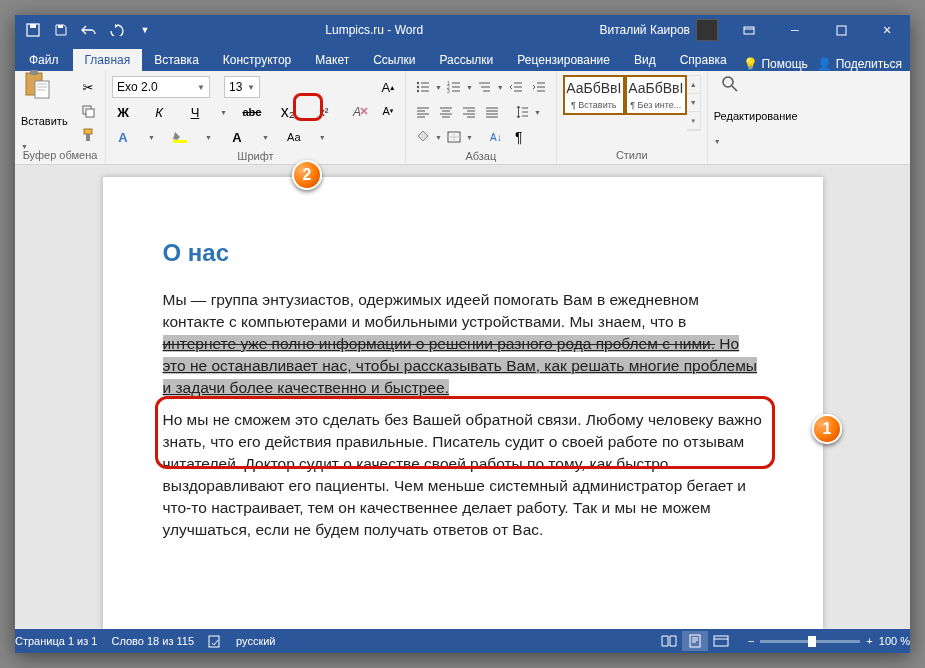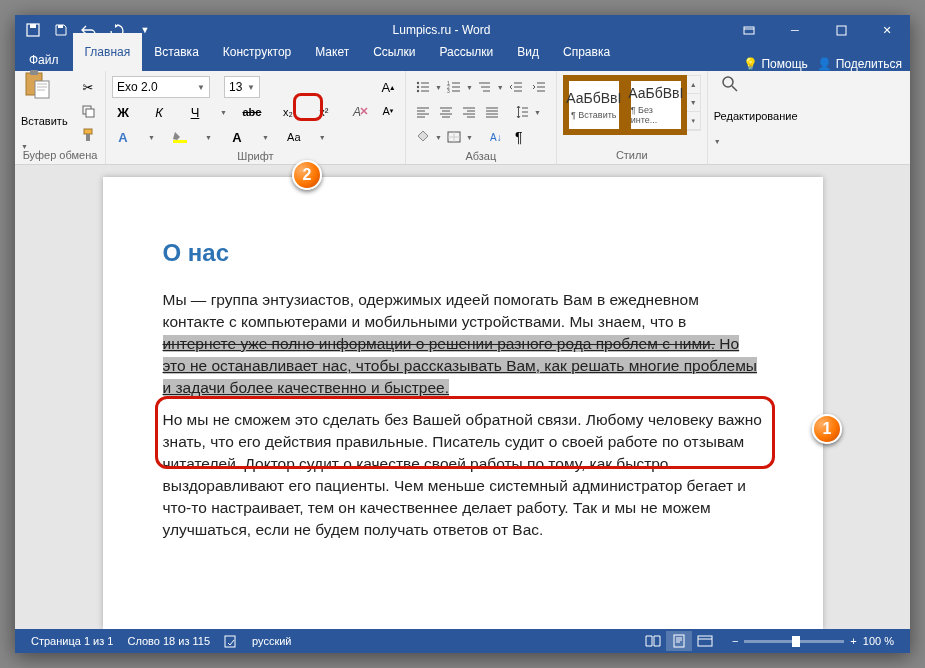--- a/index.html
+++ b/index.html
@@ -7,21 +7,21 @@
 .window { position:absolute; left:15px; top:15px; width:895px; height:638px; background:#fff; box-shadow:0 4px 20px rgba(0,0,0,0.5); display:flex; flex-direction:column; }
 .titlebar { height:30px; background:#2b579a; color:#fff; display:flex; align-items:center; font-size:12px; }
 .titlebar-left { display:flex; align-items:center; gap:4px; padding-left:6px; }
 .qat-btn { width:24px; height:24px; display:flex; align-items:center; justify-content:center; color:#fff; cursor:pointer; }
 .titlebar-center { flex:1; text-align:center; font-size:12px; }
 .titlebar-user { display:flex; align-items:center; gap:6px; padding:0 8px; font-size:12px; }
 .avatar { width:22px; height:22px; background:#333; border:1px solid #555; }
 .win-controls { display:flex; }
 .win-btn { width:46px; height:30px; display:flex; align-items:center; justify-content:center; color:#fff; cursor:pointer; font-size:11px; }
 .ribbon-tabs { height:26px; background:#2b579a; display:flex; align-items:flex-end; color:#fff; font-size:12px; }
-.tab { padding:12px 12px; cursor:pointer; }
+.tab { padding:4px 12px; cursor:pointer; }
 .tab.active { background:#f3f3f3; color:#2b579a; }
 .tab.file { padding:4px 14px; }
 .ribbon-right { margin-left:auto; display:flex; align-items:center; padding-right:8px; gap:10px; }
 .ribbon-right span { display:flex; align-items:center; gap:3px; }
 .ribbon { height:94px; background:#f3f3f3; border-bottom:1px solid #d4d4d4; display:flex; position:relative; }
 .group { border-right:1px solid #e1e1e1; padding:2px 6px 0; display:flex; flex-direction:column; }
 .group-body { flex:1; display:flex; align-items:flex-start; gap:2px; }
 .group-label { font-size:11px; color:#666; text-align:center; padding:2px 0 3px; position:relative; }
 .big-btn { display:flex; flex-direction:column; align-items:flex-start; justify-content:center; width:54px; height:72px; cursor:pointer; font-size:11px; gap:16px; }
 .big-btn .ico { width:32px; height:32px; display:flex; align-items:center; justify-content:center; }
@@ -32,35 +32,35 @@
 .combo.size { width:36px; }
 .combo .dd { margin-left:auto; font-size:8px; color:#666; }
 .sm-btn { width:22px; height:22px; display:flex; align-items:center; justify-content:center; cursor:pointer; font-size:13px; border:1px solid transparent; }
 .sm-btn.bold { font-weight:bold; }
 .sm-btn.italic { font-style:italic; }
 .sm-btn.under { text-decoration:underline; }
 .sm-btn.strike { text-decoration:line-through; font-size:11px;font-weight:bold; }
 .para-rows { display:flex; flex-direction:column; gap:3px; padding-top:3px; }
 .para-row { display:flex; align-items:center; gap:1px; }
 .styles-body { display:flex; align-items:flex-start; padding-top:2px; gap:0; }
-.style-tile { width:62px; height:60px; border:6px solid #a16207; background:#fff; display:flex; flex-direction:column; align-items:center; justify-content:center; cursor:pointer; font-size:9px; color:#555; }
+.style-tile { width:62px; height:40px; border:2px solid #a16207; background:#fff; display:flex; flex-direction:column; align-items:center; justify-content:center; cursor:pointer; font-size:9px; color:#555; }
 .style-tile .prev { font-size:14px; color:#333; margin-bottom:4px; }
 .style-tile .prev.heading { color:#2e74b5; font-size:18px; font-weight:bold; }
 .style-scroll { width:14px; height:56px; border:1px solid #e1e1e1; border-left:none; display:flex; flex-direction:column; }
 .style-scroll div { flex:1; display:flex; align-items:center; justify-content:center; font-size:7px; color:#666; border-bottom:1px solid #e1e1e1; cursor:pointer; }
 .clear-fmt-highlight { position:absolute; border:3px solid #d11507; border-radius:8px; pointer-events:none; }
 .doc-area { flex:1; background:#e6e6e6; overflow:hidden; display:flex; justify-content:center; padding-top:12px; position:relative; }
 .page { width:720px; background:#fff; box-shadow:0 0 6px rgba(0,0,0,0.25); padding:12px 60px 20px; }
 .doc-title { font-size:24px; font-weight:bold; color:#2e74b5; margin:50px 0 22px; }
 .doc-para { font-size:15.5px; line-height:1.42; color:#222; margin-bottom:10px;margin-top:9px; }
 .sel { background:#bdbdbd; text-decoration:underline; }
 .sel.strike { text-decoration:line-through underline; }
 .text-highlight { position:absolute; border:3px solid #d11507; border-radius:12px; pointer-events:none; }
 .callout { position:absolute; width:30px; height:30px; border-radius:50%; background:radial-gradient(circle at 30% 30%, #ffb066, #ff7700 55%, #c94500); border:2px solid #fff; box-shadow:0 2px 4px rgba(0,0,0,0.5); display:flex; align-items:center; justify-content:center; color:#fff; font-weight:bold; font-size:16px; z-index:20; }
-.statusbar { height:24px; background:#2b579a; color:#fff; display:flex; align-items:center; font-size:11px; padding:0 16px; gap:14px; }
+.statusbar { height:24px; background:#2b579a; color:#fff; display:flex; align-items:center; font-size:11px; padding:0 0; gap:14px; }
 .statusbar .spacer { flex:1; }
 .view-btns { display:flex; gap:0; }
 .view-btn { width:26px; height:20px; display:flex; align-items:center; justify-content:center; cursor:pointer; }
 .view-btn.active { background:rgba(255,255,255,0.2); }
 .zoom { display:flex; align-items:center; gap:6px; }
 .zoom-track { width:100px; height:3px; background:rgba(255,255,255,0.4); position:relative; }
 .zoom-thumb { position:absolute; left:48px; top:-4px; width:8px; height:11px; background:#fff; }
 svg { display:block; }
 </style>
 </head>
@@ -89,20 +89,24 @@
         </div>
       <div class="qat-btn">
           <svg width="14" height="12" viewBox="0 0 14 12">
             <path d="M7 1a6 6 0 11-6 6" fill="none" stroke="#fff" stroke-width="1.3"></path>
             <path d="M5 0l3 2-3 2z" fill="#fff"></path>
           </svg>
         </div>
       <div class="qat-btn" style="font-size:9px">▼</div>
     </div>
     <div class="titlebar-center">Lumpics.ru - Word</div>
+    <div class="titlebar-user">
+      <span>Виталий Каиров</span>
+      <div class="avatar"></div>
+    </div>
     <div class="win-controls">
       <div class="win-btn">
           <svg width="12" height="12" viewBox="0 0 12 12">
             <rect x="1" y="3" width="10" height="7" fill="none" stroke="#fff"></rect>
             <path d="M1 5h10" stroke="#fff"></path>
           </svg>
         </div>
       <div class="win-btn">─</div>
       <div class="win-btn">
           <svg width="11" height="11" viewBox="0 0 11 11">
@@ -114,20 +118,21 @@
   </div>
 
   <div class="ribbon-tabs">
     <div class="tab file">Файл</div>
     <div class="tab active">Главная</div>
     <div class="tab">Вставка</div>
     <div class="tab">Конструктор</div>
     <div class="tab">Макет</div>
     <div class="tab">Ссылки</div>
     <div class="tab">Рассылки</div>
+    <div class="tab">Рецензирование</div>
     <div class="tab">Вид</div>
     <div class="tab">Справка</div>
     <div class="ribbon-right">
       <span>💡 <span>Помощь</span></span>
       <span>👤 <span>Поделиться</span></span>
     </div>
   </div>
 
   <div class="ribbon">
     <div class="group">
@@ -175,21 +180,21 @@
                 <span>13</span>
                 <span class="dd">▼</span>
               </div>
           </div>
           <div class="font-row">
             <div class="sm-btn bold">Ж</div>
             <div class="sm-btn italic">К</div>
             <div class="sm-btn under">Ч</div>
             <span style="font-size:7px;color:#666;align-self:center">▼</span>
             <div class="sm-btn strike">abc</div>
-            <div class="sm-btn" style="font-size:11px">x₂</div>
+            <div class="sm-btn" style="font-size:16px">x₂</div>
             <div class="sm-btn" style="font-size:11px">x²</div>
             <div class="sm-btn">
                 <svg width="18" height="16" viewBox="0 0 18 16">
                   <text x="2" y="12" font-size="12" font-style="italic" fill="#555">A</text>
                   <path d="M10 4l6 6M10 10l6-6" stroke="#d2698f" stroke-width="1.6"></path>
                 </svg>
               </div>
           </div>
           <div class="font-row">
             <div class="sm-btn" style="color:#3a78c9;font-weight:bold">A</div>

